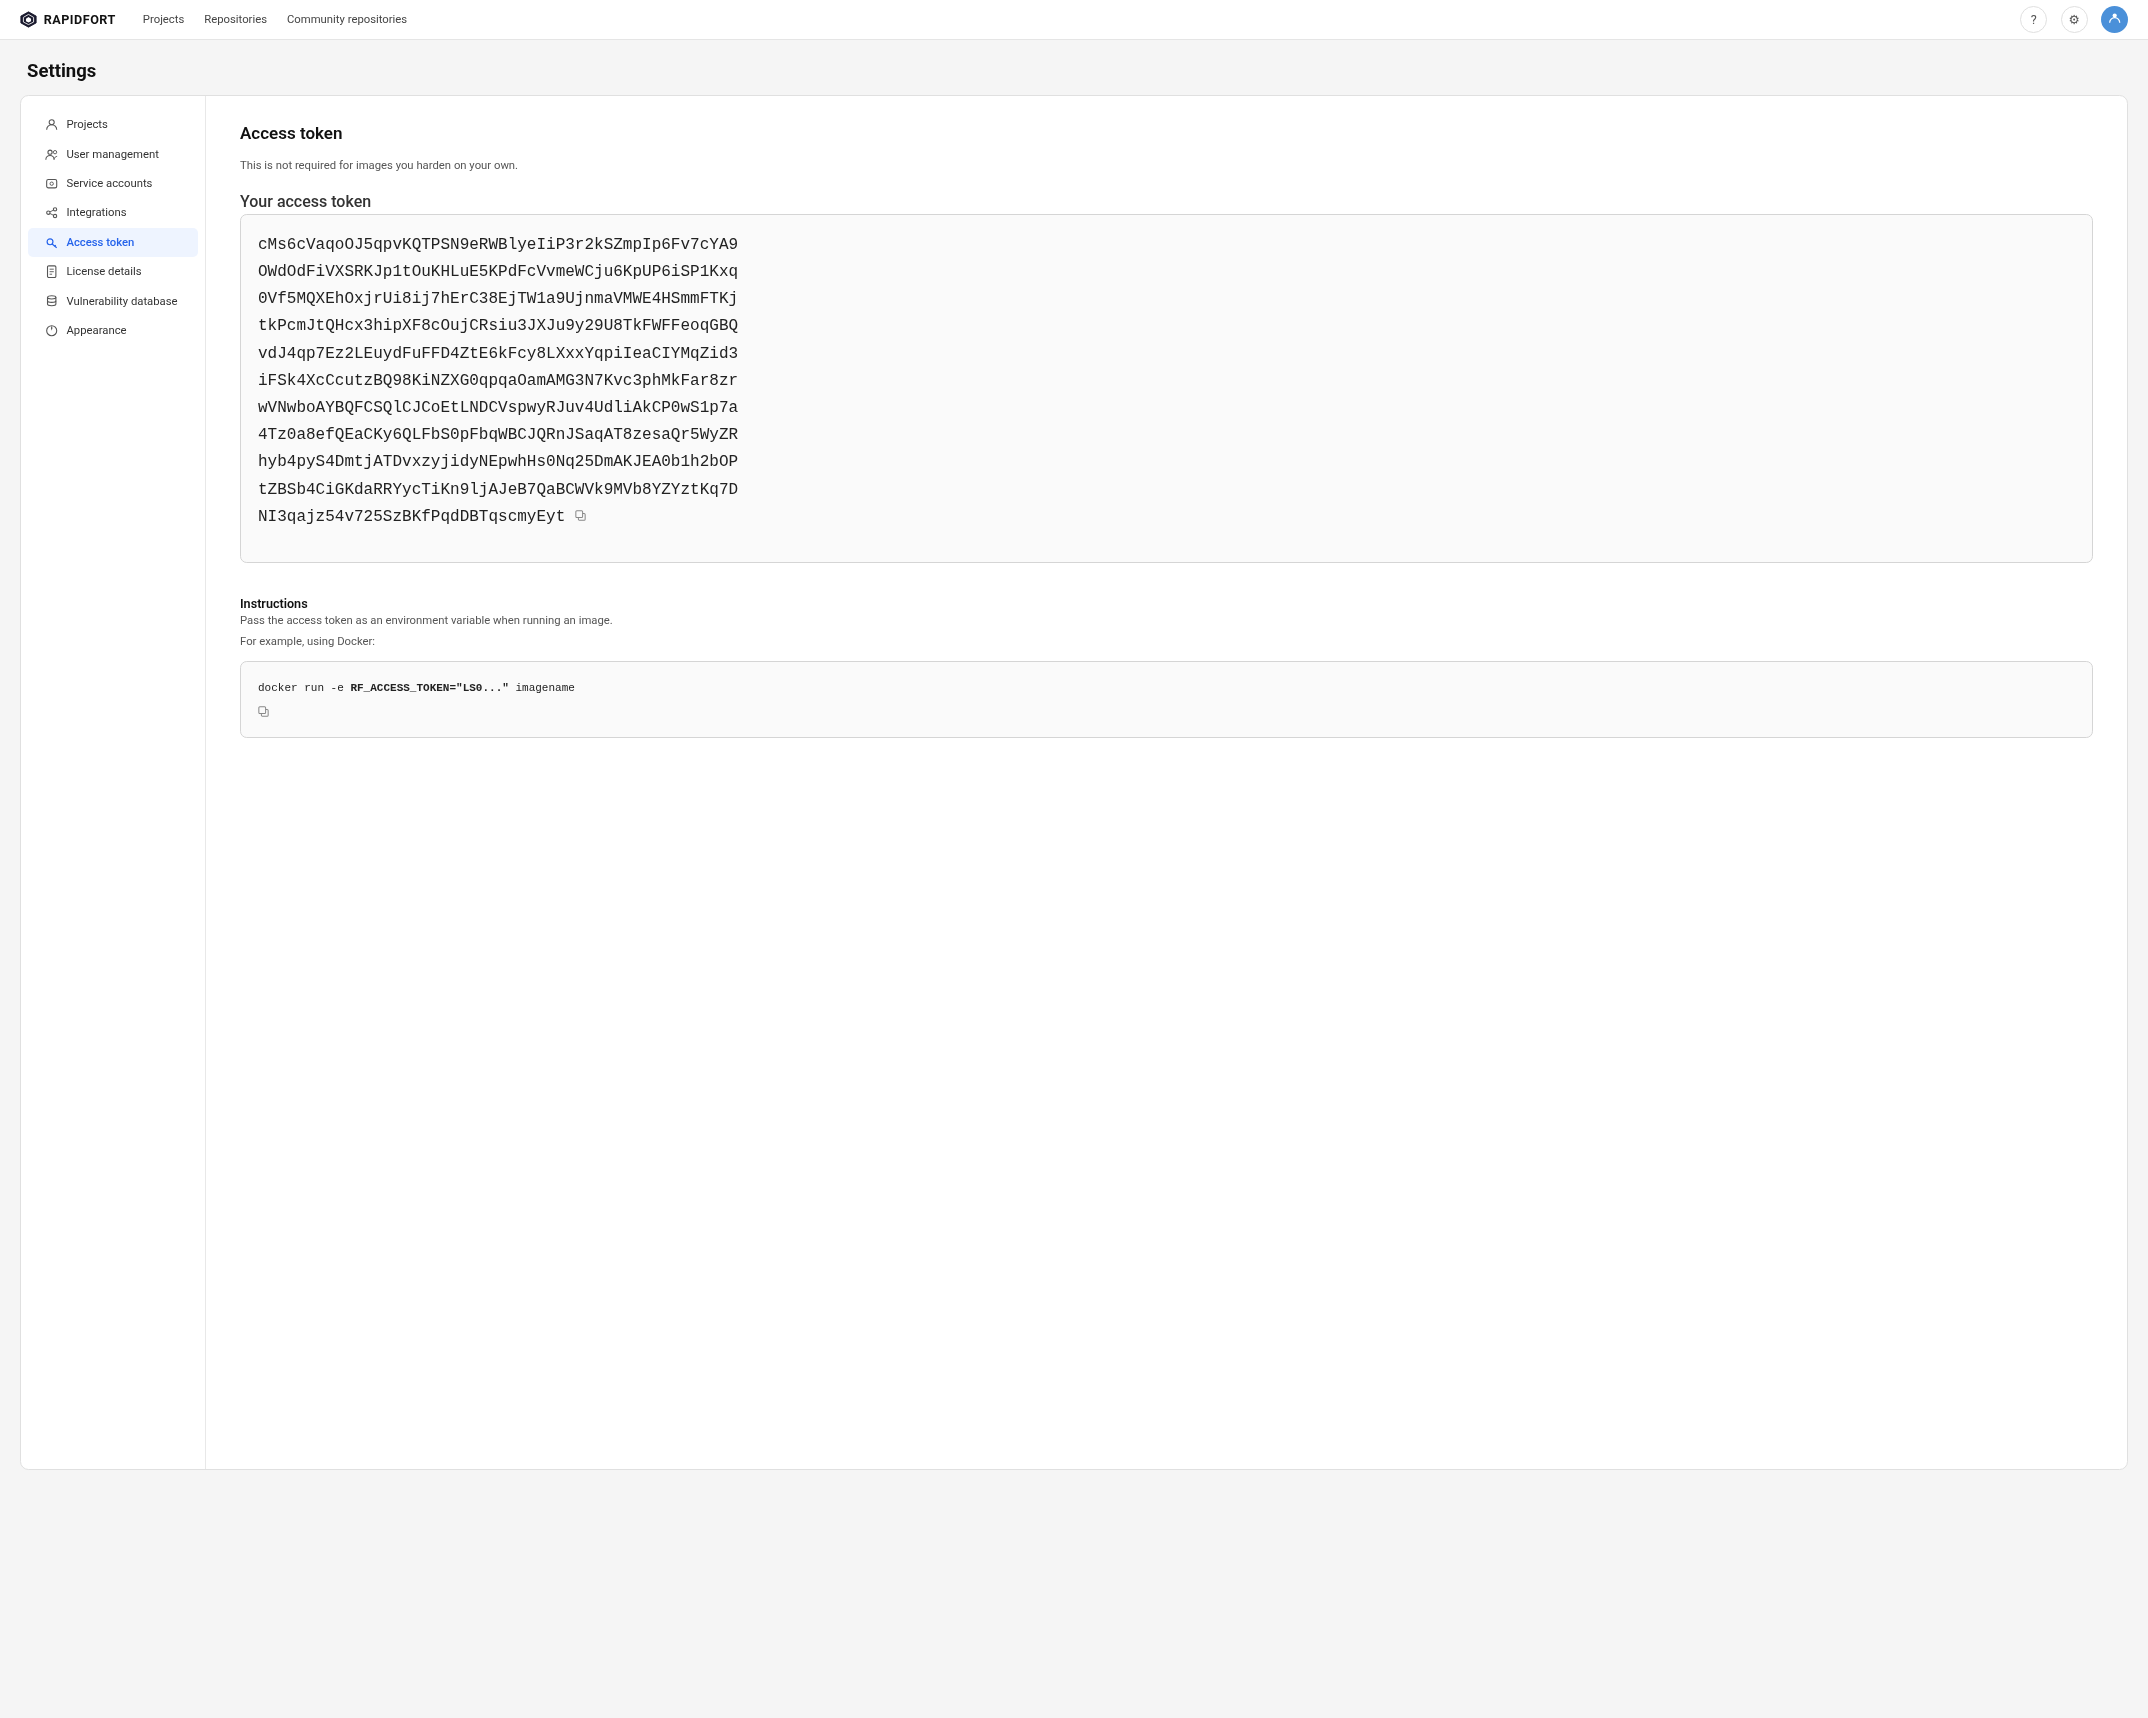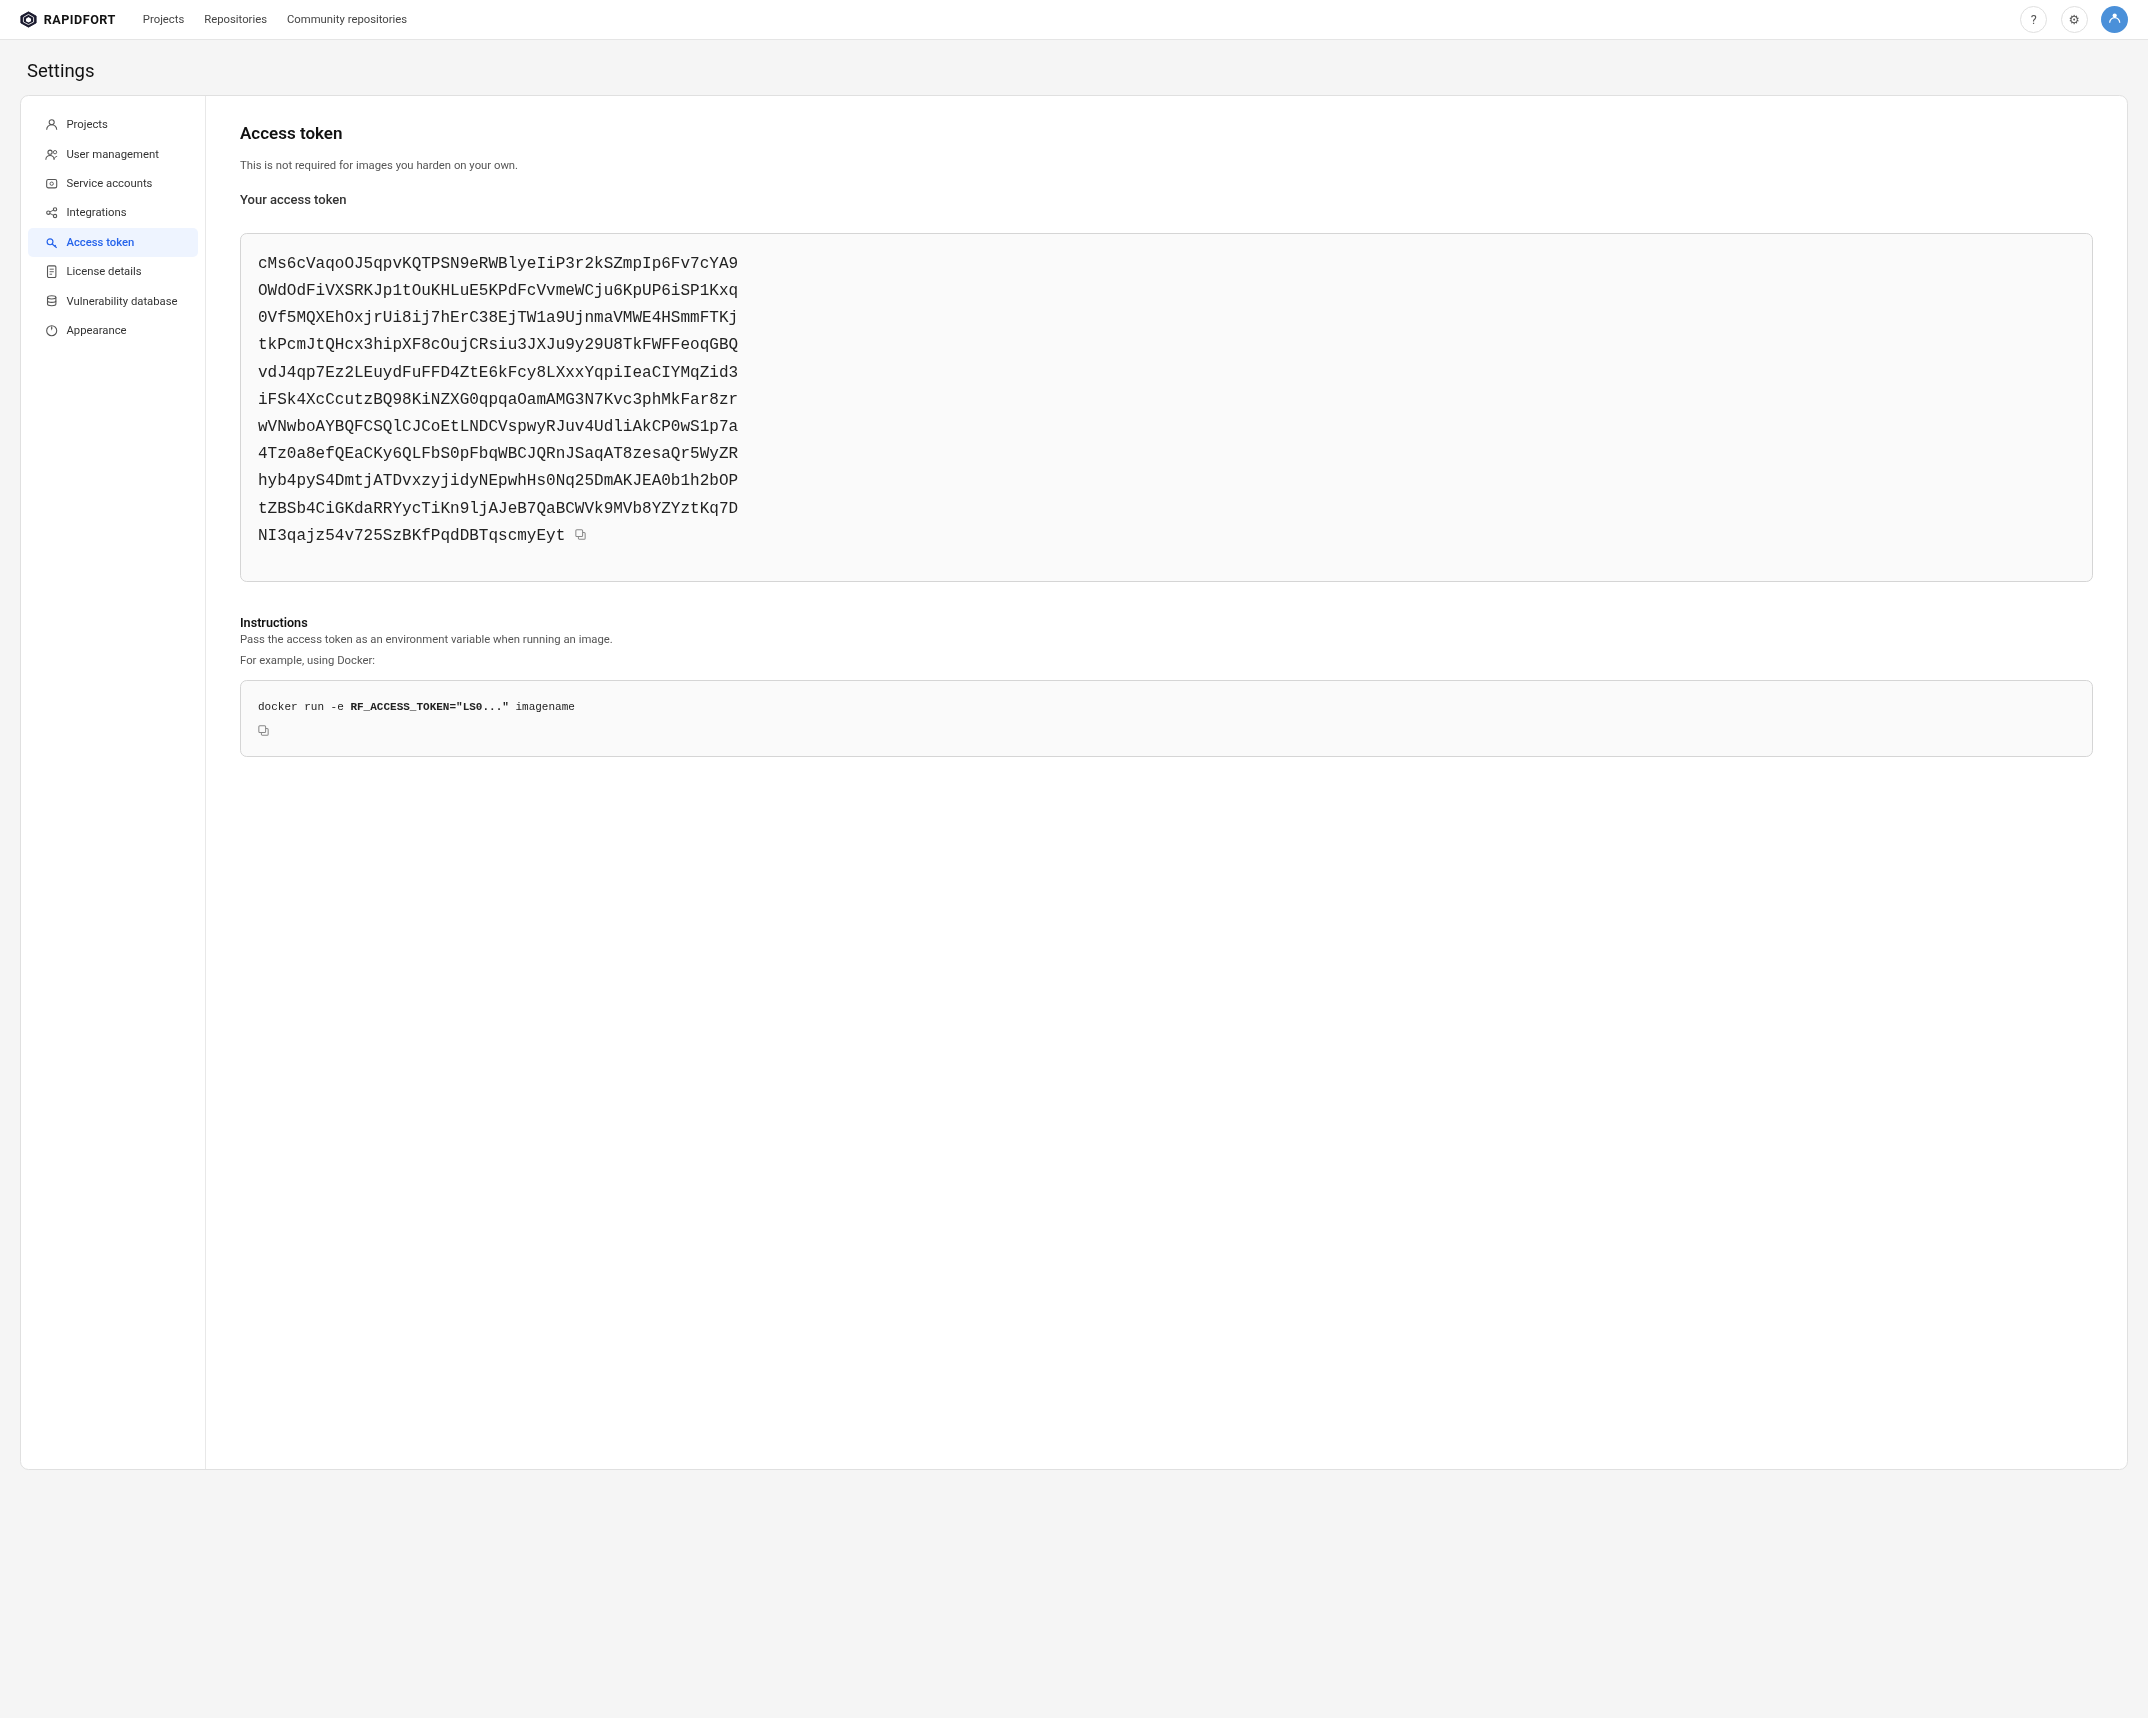--- a/index.html
+++ b/index.html
@@ -69,21 +69,21 @@
       font-weight: 600;
     }
 
     
     .page-header {
       padding: 20px 27px 13.4px 27px;
       background: #f5f5f5;
     }
     .page-title {
       font-size: 18.5px;
-      font-weight: 400;
+      font-weight: 700;
       color: #111;
     }
 
     
     .main-container {
       margin: 0 20px 20px 20px;
       background: #fff;
       border: 0.8px solid #e0e0e0;
       border-radius: 8.4px;
       display: flex;
@@ -131,24 +131,24 @@
       color: #111;
       margin-bottom: 13.4px;
     }
     .content-desc {
       font-size: 11.3px;
       color: #555;
       line-height: 1.6;
       margin-bottom: 3.4px;
     }
     .section-label {
-      font-size: 13px;
+      font-size: 16px;
       color: #333;
       font-weight: 500;
-      margin: 17px 0 26px 0;
+      margin: 17px 0 3px 0;
     }
 
     
     .token-box {
       border: 0.8px solid #d5d5d5;
       border-radius: 6.7px;
       padding: 17px 17px 31px 17px;
       background: #fafafa;
       font-family: 'SFMono-Regular', Consolas, 'Liberation Mono', Menlo, monospace;
       font-size: 16px;

